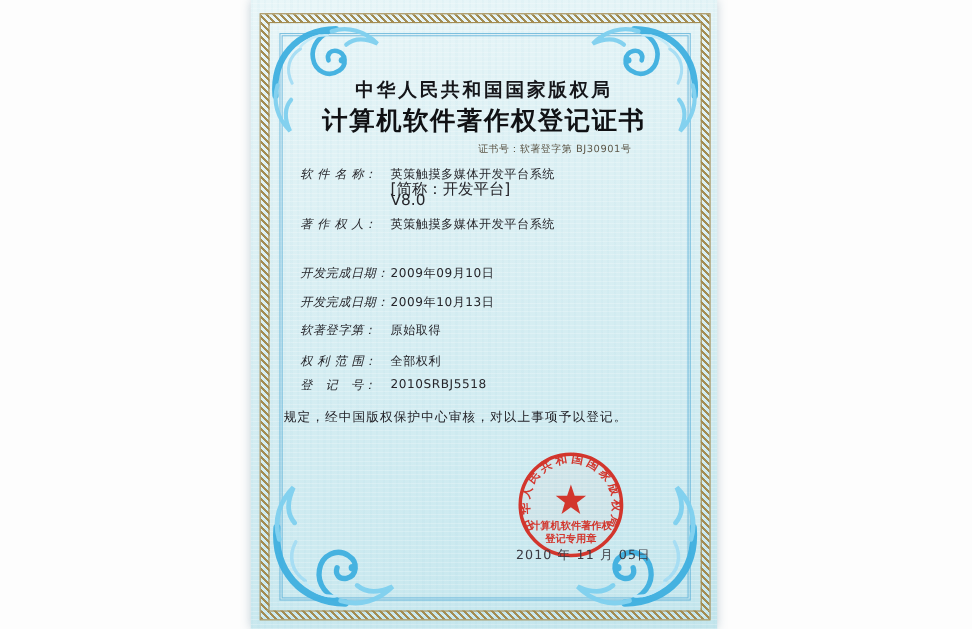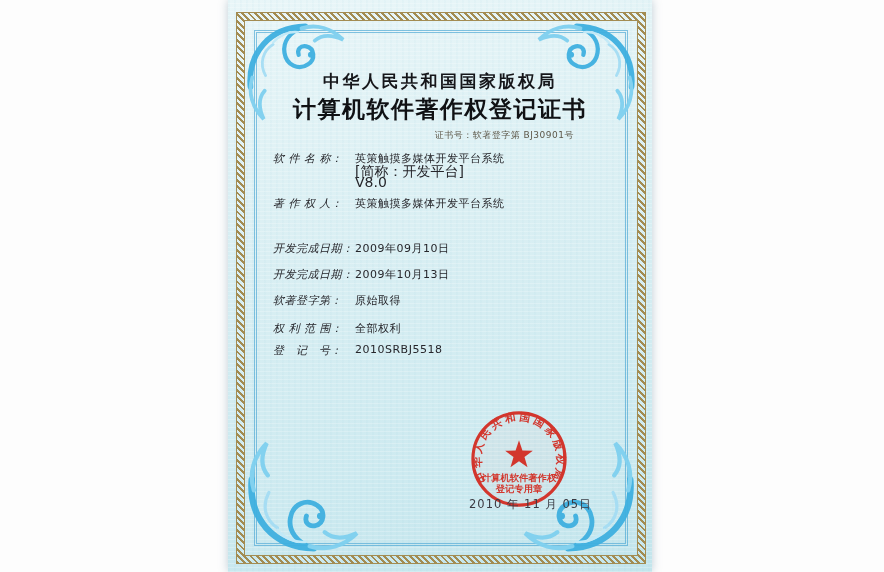--- a/index.html
+++ b/index.html
@@ -162,20 +162,21 @@
     <span class="lbl">权 利 范 围：</span>
     <span class="val">全部权利</span>
   </div>
 
   <div class="row" style="top:343px">
     <span class="lbl">登　记　号：</span>
     <span class="val">2010SRBJ5518</span>
   </div>
 
   <div class="statement">
+    <div class="l2">规定，经中国版权保护中心审核，对以上事项予以登记。</div>
   </div>
 
   <svg class="seal" viewBox="0 0 102 102">
     <defs>
       <path id="sealArc" d="M 15.7 67.5 A 39 39 0 1 1 86.3 67.5" fill="none"></path>
     </defs>
     <circle cx="51" cy="51" r="47" fill="rgba(255,90,70,0.04)" stroke="#d3291f" stroke-width="3.2"></circle>
     <text font-size="11" font-weight="bold" fill="#d3291f" letter-spacing="3">
       <textPath href="#sealArc" startOffset="50%" text-anchor="middle">中华人民共和国国家版权局</textPath>
     </text>

